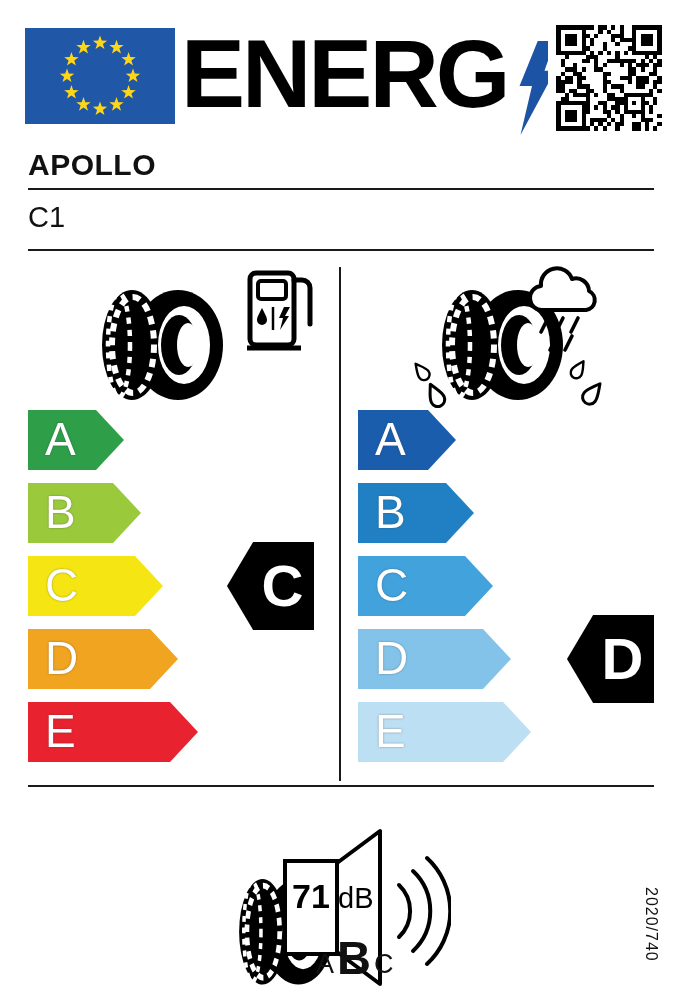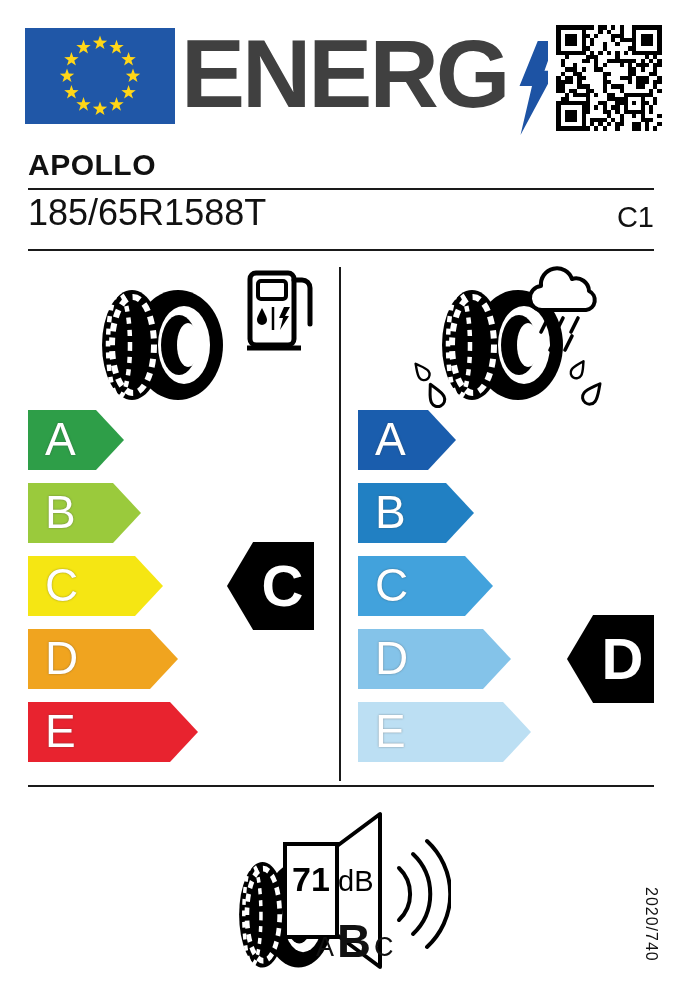--- a/index.html
+++ b/index.html
@@ -53,21 +53,21 @@
 
   .indicator{position:absolute;width:87px;height:88px;background:#000;color:#fff;
              clip-path:polygon(30% 0,100% 0,100% 100%,30% 100%,0 50%);
              display:flex;align-items:center;justify-content:center;}
   .indicator span{margin-left:24px;font-size:58px;font-weight:700;line-height:88px;}
   .fuel .indicator{right:26px;}
   .wet .indicator{right:0px;}
 
   
   .noise{position:absolute;left:0;right:0;top:787px;bottom:0;}
-  .noise-group{position:absolute;left:236px;top:21px;width:215px;height:165px;}
+  .noise-group{position:absolute;left:236px;top:38px;width:215px;height:165px;}
   .abc{position:absolute;left:80px;top:112px;display:flex;align-items:flex-end;gap:3px;}
   .noise-letter{font-size:27px;font-weight:400;line-height:1;}
   .noise-letter.active{font-size:47px;font-weight:700;line-height:.88;}
   .regulation{position:absolute;right:22px;top:100px;writing-mode:vertical-rl;
               font-size:16px;letter-spacing:1px;color:#111;}
 </style>
 </head>
 <body>
 
 <svg width="0" height="0" style="position:absolute" aria-hidden="true">
@@ -100,21 +100,21 @@
           <polygon points="58.5,69.0 60.3,74.2 65.7,74.2 61.4,77.5 63.0,82.7 58.5,79.6 54.0,82.7 55.6,77.5 51.3,74.2 56.7,74.2 "></polygon>
           <polygon points="46.4,56.9 48.2,62.1 53.6,62.2 49.3,65.4 50.9,70.6 46.4,67.5 42.0,70.6 43.6,65.4 39.2,62.2 44.7,62.1 "></polygon>
           <polygon points="42.0,40.4 43.8,45.6 49.2,45.7 44.9,48.9 46.5,54.1 42.0,51.0 37.5,54.1 39.1,48.9 34.8,45.7 40.2,45.6 "></polygon>
           <polygon points="46.4,23.9 48.2,29.1 53.6,29.2 49.3,32.4 50.9,37.6 46.4,34.5 42.0,37.6 43.6,32.4 39.2,29.2 44.7,29.1 "></polygon>
           <polygon points="58.5,11.8 60.3,17.0 65.7,17.1 61.4,20.3 63.0,25.6 58.5,22.4 54.0,25.6 55.6,20.3 51.3,17.1 56.7,17.0 "></polygon>
         </g>
     </svg>
   </div>
 
   <div class="wordmark">
-    <span class="txt" style="color:#404040">ENERG</span>
+    <span class="txt" style="color:#000000">ENERG</span>
     <svg class="bolt" width="46" height="98" viewBox="0 0 48 98">
       <path d="M30 0 L48 0 L37 31 L48 31 L12 98 L24 47 L11 47 Z" fill="#1d53a4"></path>
     </svg>
   </div>
 
   <div class="qr-wrap">
     <svg id="qr" width="122" height="122" viewBox="0 0 29 29" shape-rendering="crispEdges">
         <rect x="0" y="0" width="29" height="29" fill="#fff"></rect>
         <rect x="2" y="2" width="1" height="1" fill="#000"></rect>
         <rect x="3" y="2" width="1" height="1" fill="#000"></rect>
@@ -430,21 +430,20 @@
         <rect x="25" y="26" width="1" height="1" fill="#000"></rect>
       </svg>
   </div>
 
   <div class="brand-row">
     <span class="brand">APOLLO</span>
   </div>
   <div class="rule rule1"></div>
 
   <div class="size-row">
-    <span class="tyre-size">185/65R1588T</span>
     <span class="tyre-class">C1</span>
   </div>
   <div class="rule rule2"></div>
 
   <div class="mid">
     <div class="vdivider"></div>
 
     <div class="col fuel">
       <svg class="icon-tyre-fuel" width="130" height="115" viewBox="0 0 130 115">
           <use href="#tyre"></use>

